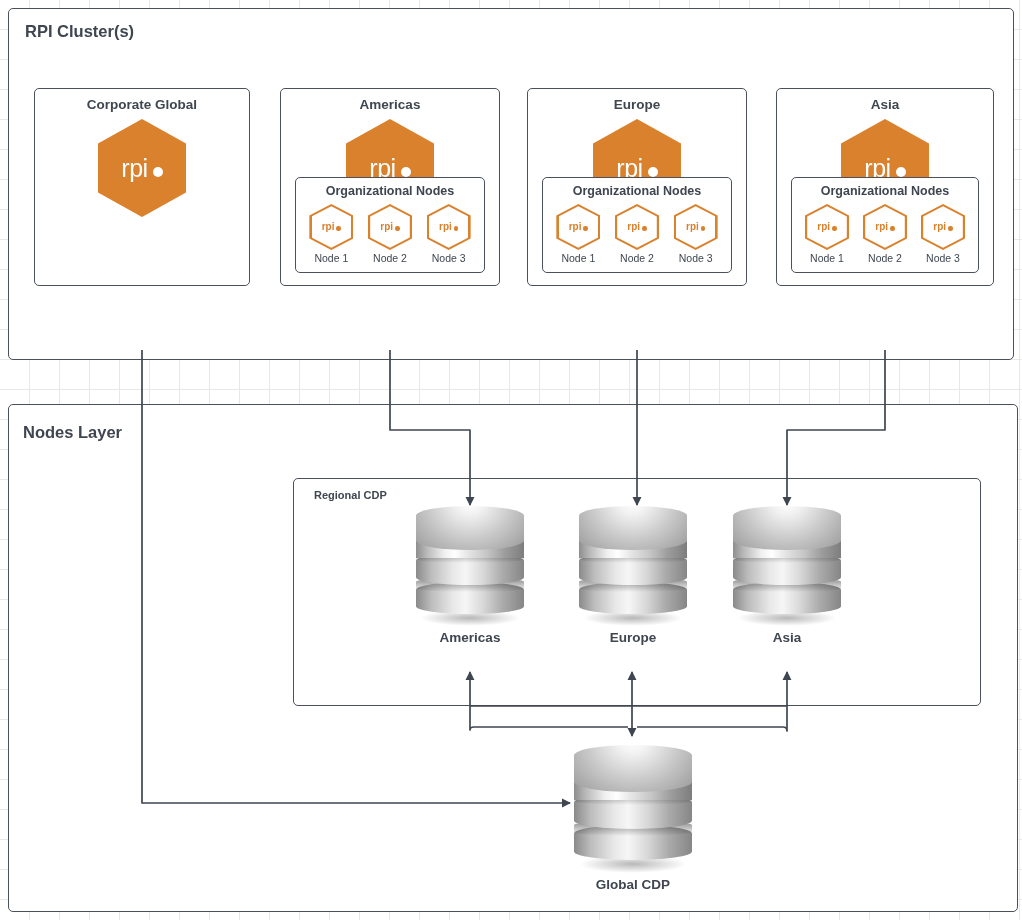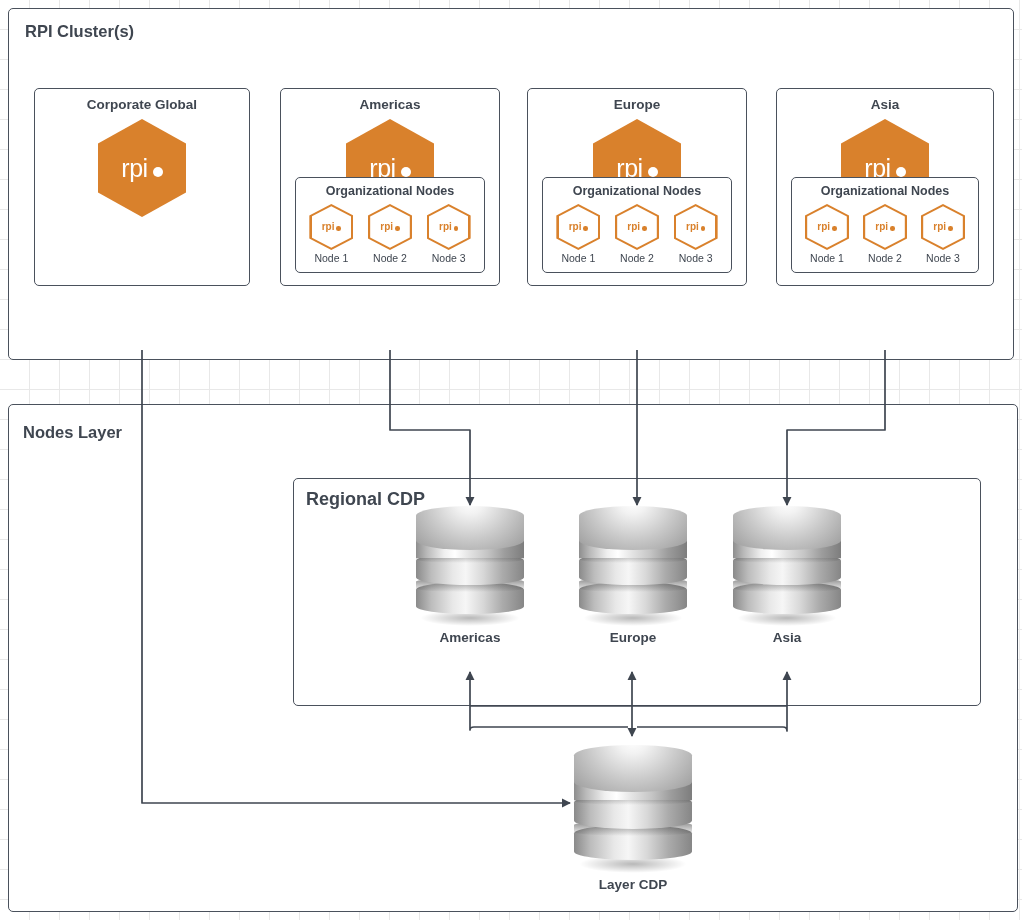--- a/index.html
+++ b/index.html
@@ -114,21 +114,21 @@
   .hex-small .hex-dot {
     width: 4.5px; height: 4.5px; border-radius: 50%;
     background: #d9812c; margin-top: 3px;
   }
   .node-label {
     font-size: 10.5px; color: #3f4650; margin-top: 2px; white-space: nowrap;
   }
 
   
   #regional-cdp-box { left: 293px; top: 478px; width: 688px; height: 228px; }
-  #regional-cdp-title { left: 12px; top: 10px; font-size: 18px; }
+  #regional-cdp-title { left: 20px; top: 10px; font-size: 11px; }
 
   
   .db {
     position: absolute;
     z-index: 4;
     display: flex; flex-direction: column; align-items: center;
   }
   .db-label {
     font-size: 13.5px; font-weight: bold; color: #3f4650;
     margin-top: 6px; white-space: nowrap;
@@ -387,14 +387,14 @@
 <div class="db" id="db-global" style="left:574px; top:745px; width:118px;">
   <div class="cyl" style="width:118px; height:126px;">
     <div class="db-shadow" style="top:110px; height:18px;"></div>
     <div class="disc-bottom" style="top:80px;  width:118px; height:35px;"></div>
     <div class="disc-top-shade" style="top:76px; width:118px; height:15px;"></div>
     <div class="disc-bottom" style="top:49px;  width:118px; height:35px;"></div>
     <div class="disc-top-shade" style="top:45px; width:118px; height:15px;"></div>
     <div class="disc-body" style="top:23px;  width:118px; height:32px;"></div>
     <div class="disc" style="top:0px;   width:118px; height:47px;"></div>
   </div>
-  <div class="db-label">Layer CDP</div>
+  <div class="db-label">Global CDP</div>
 </div>
 
 </body></html>

